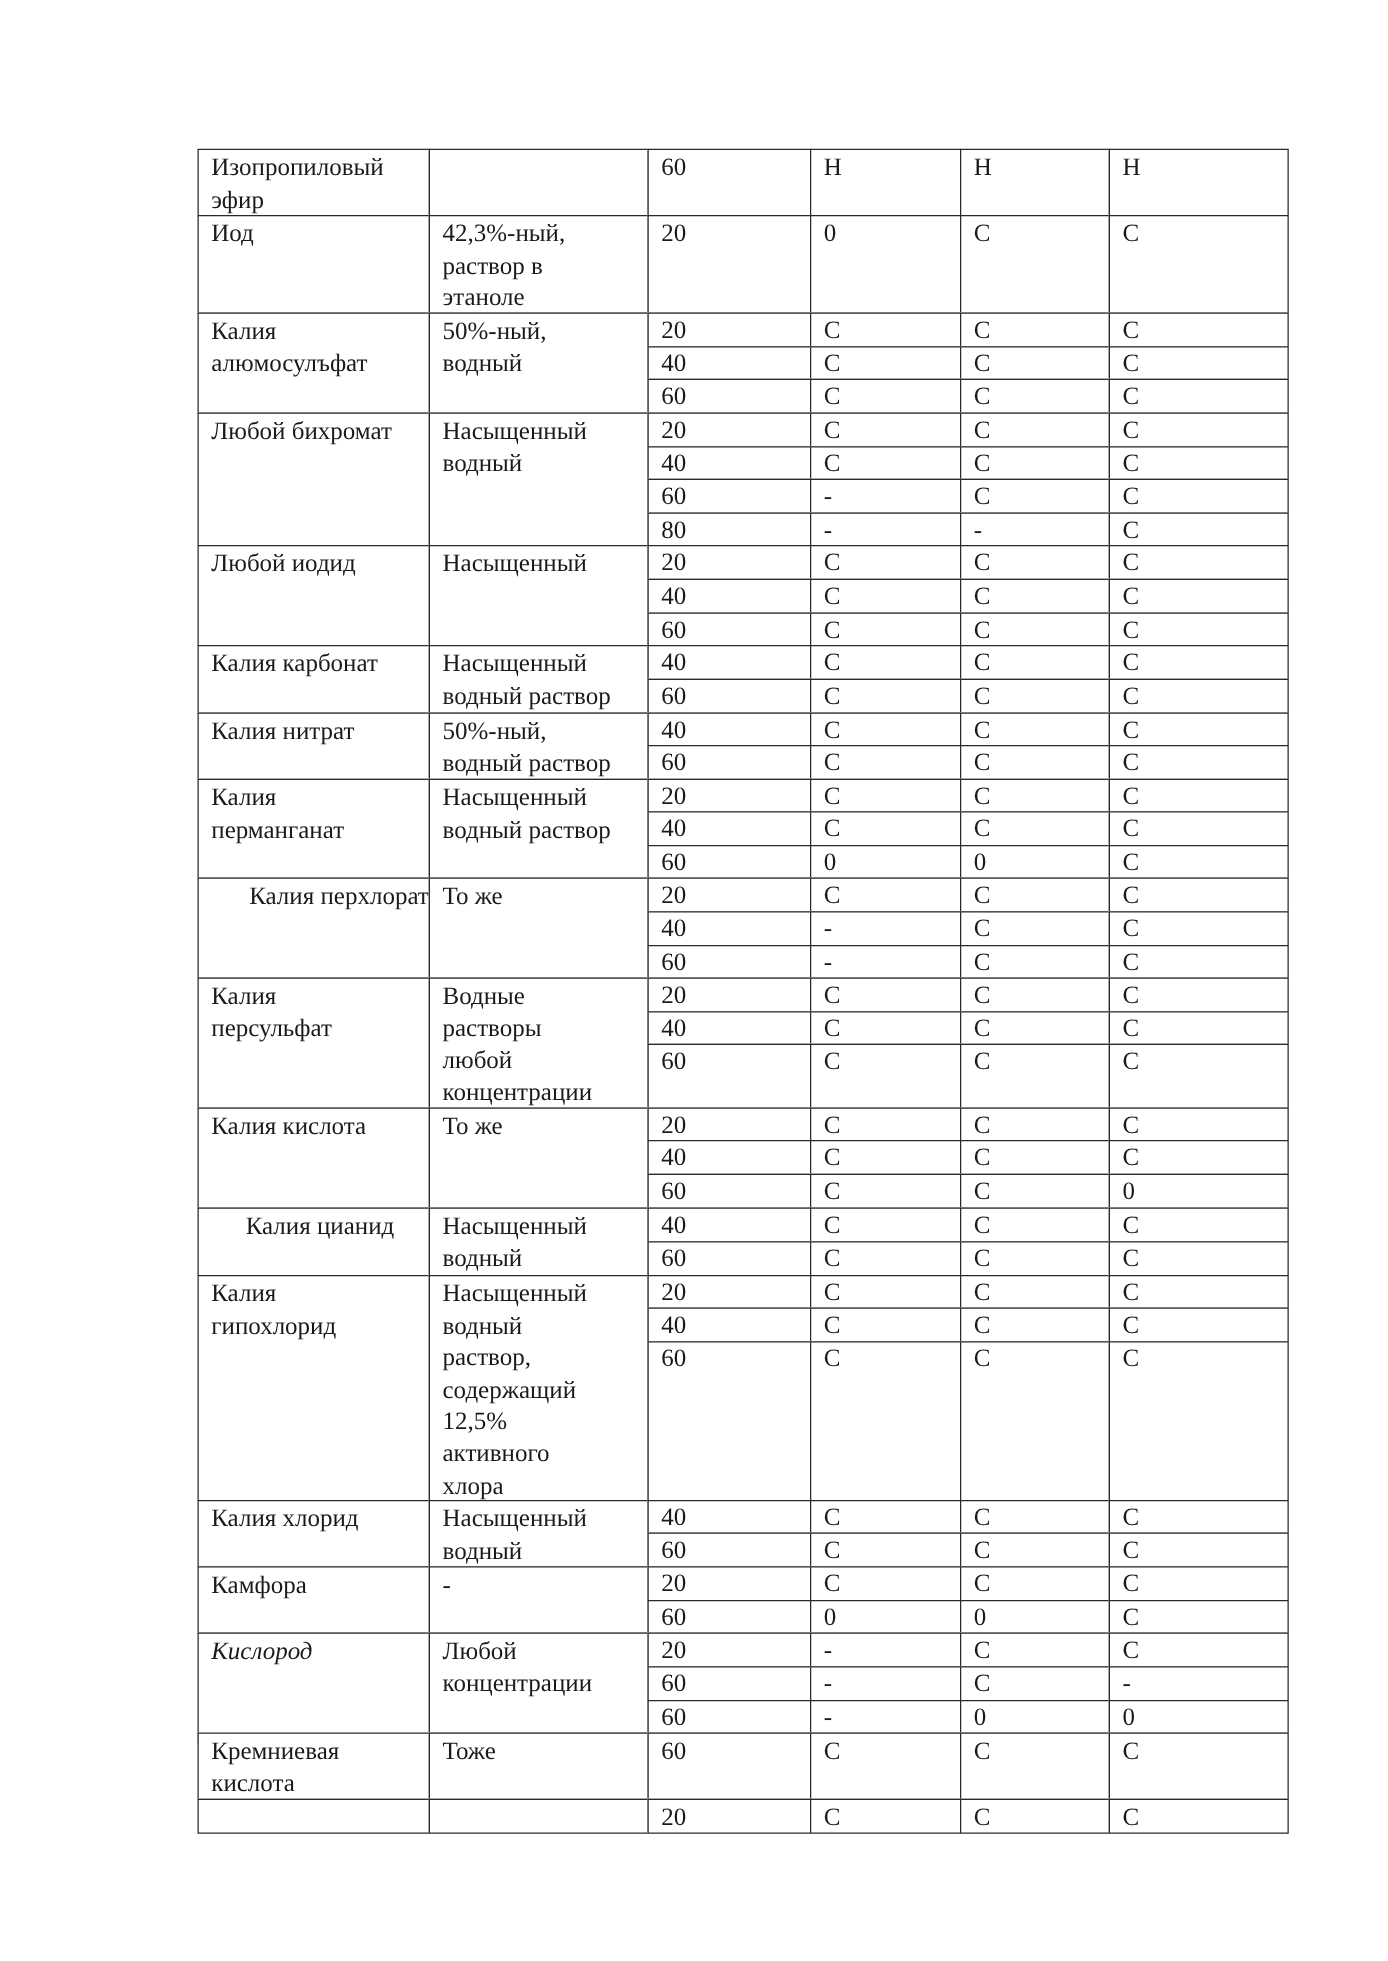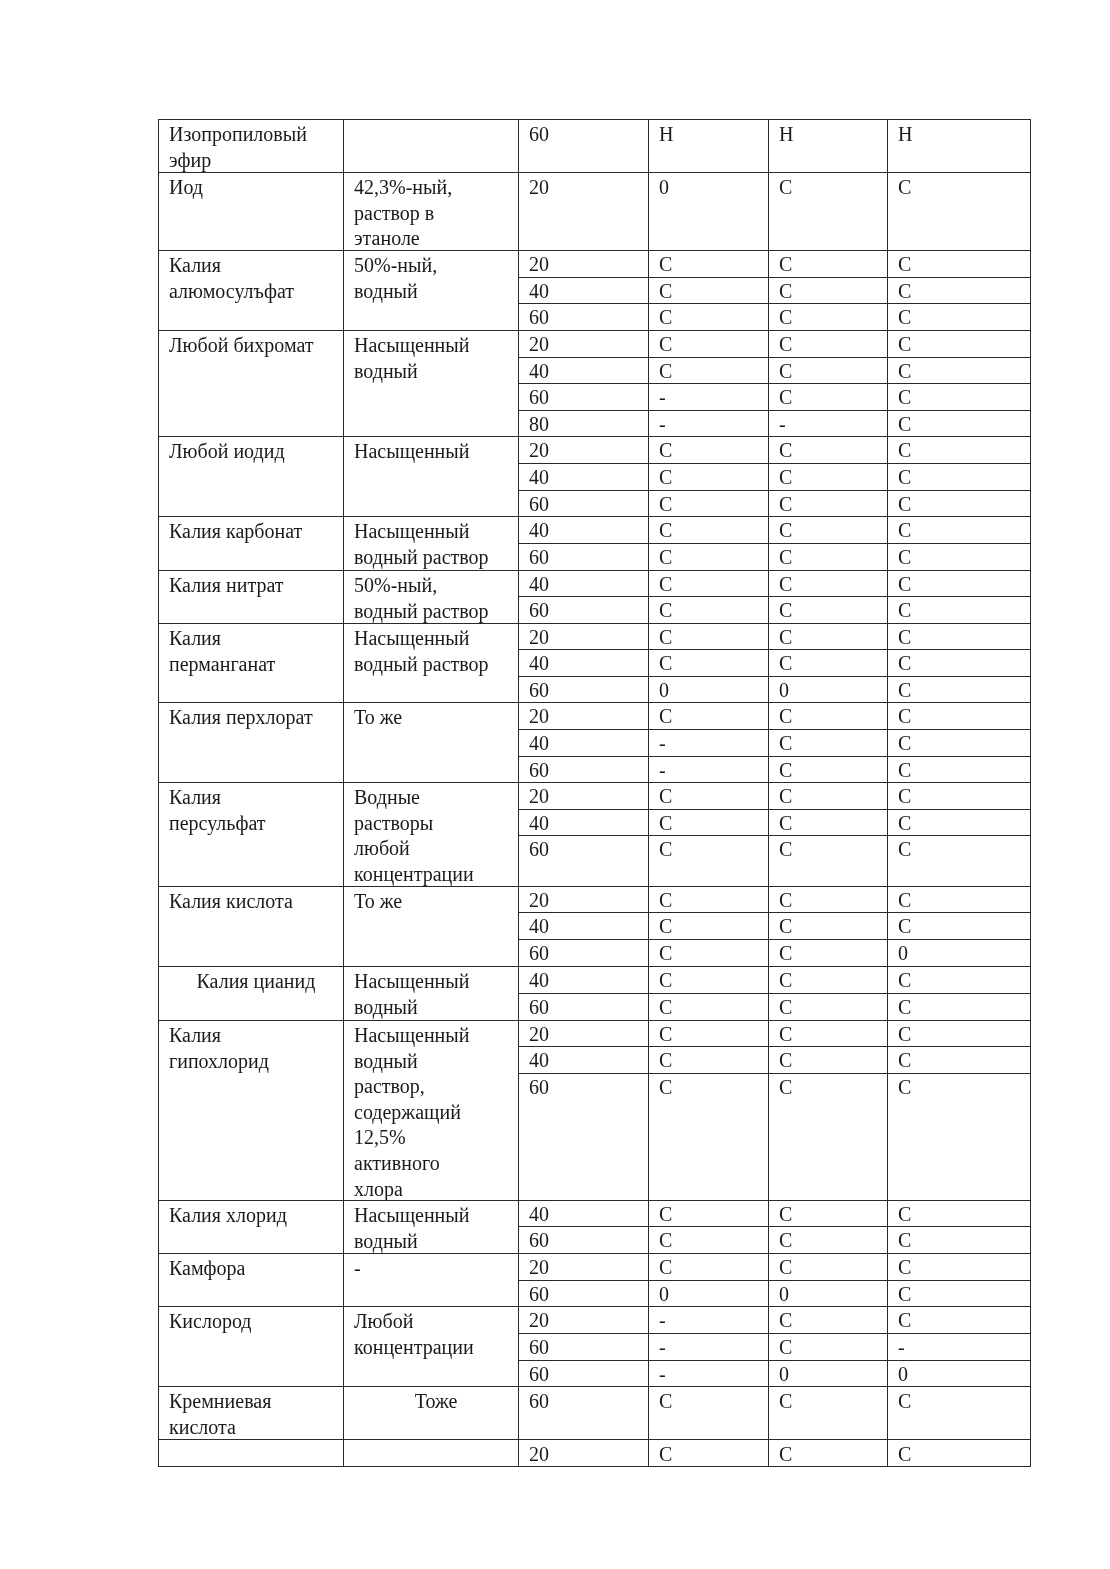--- a/index.html
+++ b/index.html
@@ -121,21 +121,21 @@
       <div class="cell sub" style="left: 769px; top: 611px; width: 120px; height: 27px;">С</div>
       <div class="cell sub" style="left: 888px; top: 611px; width: 144px; height: 27px;">С</div>
       <div class="cell sub" style="left: 519px; top: 637px; width: 131px; height: 28px;">40</div>
       <div class="cell sub" style="left: 649px; top: 637px; width: 121px; height: 28px;">С</div>
       <div class="cell sub" style="left: 769px; top: 637px; width: 120px; height: 28px;">С</div>
       <div class="cell sub" style="left: 888px; top: 637px; width: 144px; height: 28px;">С</div>
       <div class="cell sub" style="left: 519px; top: 664px; width: 131px; height: 27px;">60</div>
       <div class="cell sub" style="left: 649px; top: 664px; width: 121px; height: 27px;">0</div>
       <div class="cell sub" style="left: 769px; top: 664px; width: 120px; height: 27px;">0</div>
       <div class="cell sub" style="left: 888px; top: 664px; width: 144px; height: 27px;">С</div>
-      <div class="cell" style="left: 159px; top: 690px; width: 186px; height: 81px;">Калия перхлорат</div>
+      <div class="cell" style="left: 159px; top: 690px; width: 186px; height: 81px; text-align: right;">Калия перхлорат</div>
       <div class="cell" style="left: 344px; top: 690px; width: 176px; height: 81px;">То же</div>
       <div class="cell sub" style="left: 519px; top: 690px; width: 131px; height: 28px;">20</div>
       <div class="cell sub" style="left: 649px; top: 690px; width: 121px; height: 28px;">С</div>
       <div class="cell sub" style="left: 769px; top: 690px; width: 120px; height: 28px;">С</div>
       <div class="cell sub" style="left: 888px; top: 690px; width: 144px; height: 28px;">С</div>
       <div class="cell sub" style="left: 519px; top: 717px; width: 131px; height: 28px;">40</div>
       <div class="cell sub" style="left: 649px; top: 717px; width: 121px; height: 28px;">-</div>
       <div class="cell sub" style="left: 769px; top: 717px; width: 120px; height: 28px;">С</div>
       <div class="cell sub" style="left: 888px; top: 717px; width: 144px; height: 28px;">С</div>
       <div class="cell sub" style="left: 519px; top: 744px; width: 131px; height: 27px;">60</div>
@@ -220,38 +220,38 @@
       <div class="cell" style="left: 159px; top: 1241px; width: 186px; height: 54px;">Камфора</div>
       <div class="cell" style="left: 344px; top: 1241px; width: 176px; height: 54px;">-</div>
       <div class="cell sub" style="left: 519px; top: 1241px; width: 131px; height: 28px;">20</div>
       <div class="cell sub" style="left: 649px; top: 1241px; width: 121px; height: 28px;">С</div>
       <div class="cell sub" style="left: 769px; top: 1241px; width: 120px; height: 28px;">С</div>
       <div class="cell sub" style="left: 888px; top: 1241px; width: 144px; height: 28px;">С</div>
       <div class="cell sub" style="left: 519px; top: 1268px; width: 131px; height: 27px;">60</div>
       <div class="cell sub" style="left: 649px; top: 1268px; width: 121px; height: 27px;">0</div>
       <div class="cell sub" style="left: 769px; top: 1268px; width: 120px; height: 27px;">0</div>
       <div class="cell sub" style="left: 888px; top: 1268px; width: 144px; height: 27px;">С</div>
-      <div class="cell" style="left: 159px; top: 1294px; width: 186px; height: 90px;">Кислород</div>
+      <div class="cell" style="left: 159px; top: 1294px; width: 186px; height: 90px; font-style: italic;">Кислород</div>
       <div class="cell" style="left: 344px; top: 1294px; width: 176px; height: 81px;">Любой
 концентрации</div>
       <div class="cell sub" style="left: 519px; top: 1294px; width: 131px; height: 28px;">20</div>
       <div class="cell sub" style="left: 649px; top: 1294px; width: 121px; height: 28px;">-</div>
       <div class="cell sub" style="left: 769px; top: 1294px; width: 120px; height: 28px;">С</div>
       <div class="cell sub" style="left: 888px; top: 1294px; width: 144px; height: 28px;">С</div>
       <div class="cell sub" style="left: 519px; top: 1321px; width: 131px; height: 28px;">60</div>
       <div class="cell sub" style="left: 649px; top: 1321px; width: 121px; height: 28px;">-</div>
       <div class="cell sub" style="left: 769px; top: 1321px; width: 120px; height: 28px;">С</div>
       <div class="cell sub" style="left: 888px; top: 1321px; width: 144px; height: 28px;">-</div>
       <div class="cell sub" style="left: 519px; top: 1348px; width: 131px; height: 27px;">60</div>
       <div class="cell sub" style="left: 649px; top: 1348px; width: 121px; height: 27px;">-</div>
       <div class="cell sub" style="left: 769px; top: 1348px; width: 120px; height: 27px;">0</div>
       <div class="cell sub" style="left: 888px; top: 1348px; width: 144px; height: 27px;">0</div>
       <div class="cell" style="left: 159px; top: 1374px; width: 186px; height: 54px;">Кремниевая
 кислота</div>
-      <div class="cell" style="left: 344px; top: 1374px; width: 176px; height: 54px; text-align: center;">Тоже</div>
+      <div class="cell" style="left: 344px; top: 1374px; width: 176px; height: 54px;">Тоже</div>
       <div class="cell" style="left: 519px; top: 1374px; width: 131px; height: 54px;">60</div>
       <div class="cell" style="left: 649px; top: 1374px; width: 121px; height: 54px;">С</div>
       <div class="cell" style="left: 769px; top: 1374px; width: 120px; height: 54px;">С</div>
       <div class="cell" style="left: 888px; top: 1374px; width: 144px; height: 54px;">С</div>
       <div class="cell" style="left: 159px; top: 1427px; width: 186px; height: 28px;"></div>
       <div class="cell" style="left: 344px; top: 1427px; width: 176px; height: 28px;"></div>
       <div class="cell" style="left: 519px; top: 1427px; width: 131px; height: 28px;">20</div>
       <div class="cell" style="left: 649px; top: 1427px; width: 121px; height: 28px;">С</div>
       <div class="cell" style="left: 769px; top: 1427px; width: 120px; height: 28px;">С</div>
       <div class="cell" style="left: 888px; top: 1427px; width: 144px; height: 28px;">С</div>

